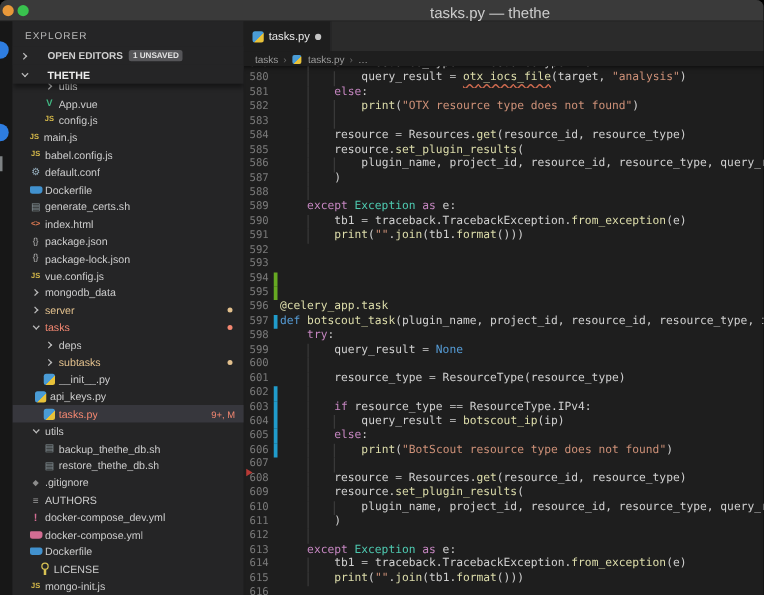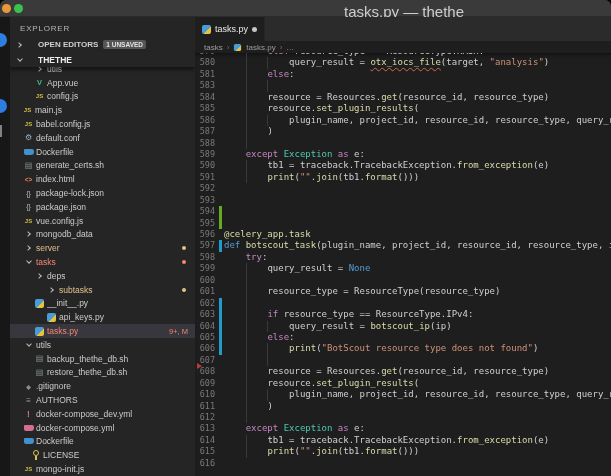--- a/index.html
+++ b/index.html
@@ -5,21 +5,21 @@
   * { box-sizing: border-box; }
   html,body { margin:0; padding:0; background:#000; }
   body { width:611px; height:476px; overflow:hidden; font-family:"Liberation Sans",sans-serif; position:relative; }
   #win { position:absolute; inset:0; background:#1e1e1e; border-radius:6px 6px 0 0; overflow:hidden; }
 
   
   .titlebar { position:absolute; top:0; left:0; right:0; height:17px; background:#3a3a3a; border-bottom:1px solid #2b2b2b; }
   .light { position:absolute; top:4px; width:9px; height:9px; border-radius:50%; }
   .light.orange { left:2px; background:#e8983a; }
   .light.green  { left:14px; background:#39c24e; }
-  .title-text { position:absolute; left:344px; top:3px; font-size:15px; color:#cdcdcd; white-space:nowrap; }
+  .title-text { position:absolute; left:344px; top:3px; font-size:12px; color:#cdcdcd; white-space:nowrap; }
 
   
   .strip { position:absolute; left:0; top:17px; width:10px; bottom:0; background:#171717; overflow:hidden; }
   .dock-dot { position:absolute; left:-7px; width:14px; height:14px; border-radius:50%; background:#2e7de0; }
   .dock-dot.d1 { top:16px; } .dock-dot.d2 { top:82px; }
   .strip-mark { position:absolute; left:0; top:108px; width:2px; height:12px; background:#7e8284; }
 
   
   .sidebar { position:absolute; left:10px; top:17px; width:185px; bottom:0; background:#252526; overflow:hidden; }
   .sb-title { height:20px; padding:7px 0 0 10px; font-size:8px; letter-spacing:.8px; color:#b8b8b8; }
@@ -148,25 +148,25 @@
         <div class="trow" style="padding-left: 13px;">
           <span class="ti ic-shell">▤</span>
           <span class="tlabel">generate_certs.sh</span>
         </div>
         <div class="trow" style="padding-left: 13px;">
           <span class="ti ic-html">&lt;&gt;</span>
           <span class="tlabel">index.html</span>
         </div>
         <div class="trow" style="padding-left: 13px;">
           <span class="ti ic-json">{}</span>
+          <span class="tlabel">package.json</span>
+        </div>
+        <div class="trow" style="padding-left: 13px;">
+          <span class="ti ic-json">{}</span>
           <span class="tlabel">package-lock.json</span>
-        </div>
-        <div class="trow" style="padding-left: 13px;">
-          <span class="ti ic-json">{}</span>
-          <span class="tlabel">package.json</span>
         </div>
         <div class="trow" style="padding-left: 13px;">
           <span class="ti ic-js">JS</span>
           <span class="tlabel">vue.config.js</span>
         </div>
         <div class="trow" style="padding-left: 13px;">
           <span class="ti">
             <span class="chev right"></span>
           </span>
           <span class="tlabel">mongodb_data</span>
@@ -184,34 +184,34 @@
           </span>
           <span class="tlabel st-error">tasks</span>
           <span class="tdot st-error"></span>
         </div>
         <div class="trow" style="padding-left: 24px;">
           <span class="ti">
             <span class="chev right"></span>
           </span>
           <span class="tlabel">deps</span>
         </div>
-        <div class="trow" style="padding-left: 36px;">
+        <div class="trow" style="padding-left: 24px;">
           <span class="ti">
             <span class="chev right"></span>
           </span>
           <span class="tlabel st-modified">subtasks</span>
           <span class="tdot st-modified"></span>
         </div>
         <div class="trow" style="padding-left: 24px;">
           <span class="ti">
             <span class="shape-python"></span>
           </span>
           <span class="tlabel">__init__.py</span>
         </div>
-        <div class="trow" style="padding-left: 36px; align-items: center;">
+        <div class="trow" style="padding-left: 17px; align-items: center;">
           <span class="ti">
             <span class="shape-python"></span>
           </span>
           <span class="tlabel">api_keys.py</span>
         </div>
         <div class="trow selected" style="padding-left: 24px;">
           <span class="ti">
             <span class="shape-python"></span>
           </span>
           <span class="tlabel st-error">tasks.py</span>
@@ -282,20 +282,21 @@
       <span class="shape-python bc-ico"></span>
       <span>tasks.py</span>
       <span class="crumb-sep">›</span>
       <span>…</span>
     </div>
     <div class="codewrap">
       <div id="code">
           <div class="cl"><span class="ln">579</span><span class="ig" style="left: 50.7px;"></span><pre class="ct" style="padding-left: 52.4px;"><span class="tk-k">elif</span><span class="tk-p"> resource_type == ResourceType.HASH:</span></pre></div>
           <div class="cl"><span class="ln">580</span><span class="ig" style="left: 50.7px;"></span><span class="ig" style="left: 72.4px;"></span><pre class="ct" style="padding-left: 74.1px;"><span class="tk-p">query_result = </span><span class="tk-u">otx_iocs_file</span><span class="tk-p">(target, </span><span class="tk-s">"analysis"</span><span class="tk-p">)</span></pre></div>
           <div class="cl"><span class="ln">581</span><span class="ig" style="left: 50.7px;"></span><pre class="ct" style="padding-left: 52.4px;"><span class="tk-k">else</span><span class="tk-p">:</span></pre></div>
+          <div class="cl"><span class="ln">582</span><span class="ig" style="left: 50.7px;"></span><span class="ig" style="left: 72.4px;"></span><pre class="ct" style="padding-left: 74.1px;"><span class="tk-f">print</span><span class="tk-p">(</span><span class="tk-s">"OTX resource type does not found"</span><span class="tk-p">)</span></pre></div>
           <div class="cl"><span class="ln">583</span><span class="ig" style="left: 50.7px;"></span><span class="ig" style="left: 72.4px;"></span><pre class="ct" style="padding-left: 9px;"></pre></div>
           <div class="cl"><span class="ln">584</span><span class="ig" style="left: 50.7px;"></span><pre class="ct" style="padding-left: 52.4px;"><span class="tk-p">resource = Resources.</span><span class="tk-f">get</span><span class="tk-p">(resource_id, resource_type)</span></pre></div>
           <div class="cl"><span class="ln">585</span><span class="ig" style="left: 50.7px;"></span><pre class="ct" style="padding-left: 52.4px;"><span class="tk-p">resource.</span><span class="tk-f">set_plugin_results</span><span class="tk-p">(</span></pre></div>
           <div class="cl"><span class="ln">586</span><span class="ig" style="left: 50.7px;"></span><span class="ig" style="left: 72.4px;"></span><pre class="ct" style="padding-left: 74.1px;"><span class="tk-p">plugin_name, project_id, resource_id, resource_type, query_result</span></pre></div>
           <div class="cl"><span class="ln">587</span><span class="ig" style="left: 50.7px;"></span><pre class="ct" style="padding-left: 52.4px;"><span class="tk-p">)</span></pre></div>
           <div class="cl"><span class="ln">588</span><span class="ig" style="left: 50.7px;"></span><pre class="ct" style="padding-left: 9px;"></pre></div>
           <div class="cl"><span class="ln">589</span><pre class="ct" style="padding-left: 30.7px;"><span class="tk-k">except</span><span class="tk-p"> </span><span class="tk-c">Exception</span><span class="tk-p"> </span><span class="tk-k">as</span><span class="tk-p"> e:</span></pre></div>
           <div class="cl"><span class="ln">590</span><span class="ig" style="left: 50.7px;"></span><pre class="ct" style="padding-left: 52.4px;"><span class="tk-p">tb1 = traceback.TracebackException.</span><span class="tk-f">from_exception</span><span class="tk-p">(e)</span></pre></div>
           <div class="cl"><span class="ln">591</span><span class="ig" style="left: 50.7px;"></span><pre class="ct" style="padding-left: 52.4px;"><span class="tk-f">print</span><span class="tk-p">(</span><span class="tk-s">""</span><span class="tk-p">.</span><span class="tk-f">join</span><span class="tk-p">(tb1.</span><span class="tk-f">format</span><span class="tk-p">()))</span></pre></div>
           <div class="cl"><span class="ln">592</span><pre class="ct" style="padding-left: 9px;"></pre></div>

